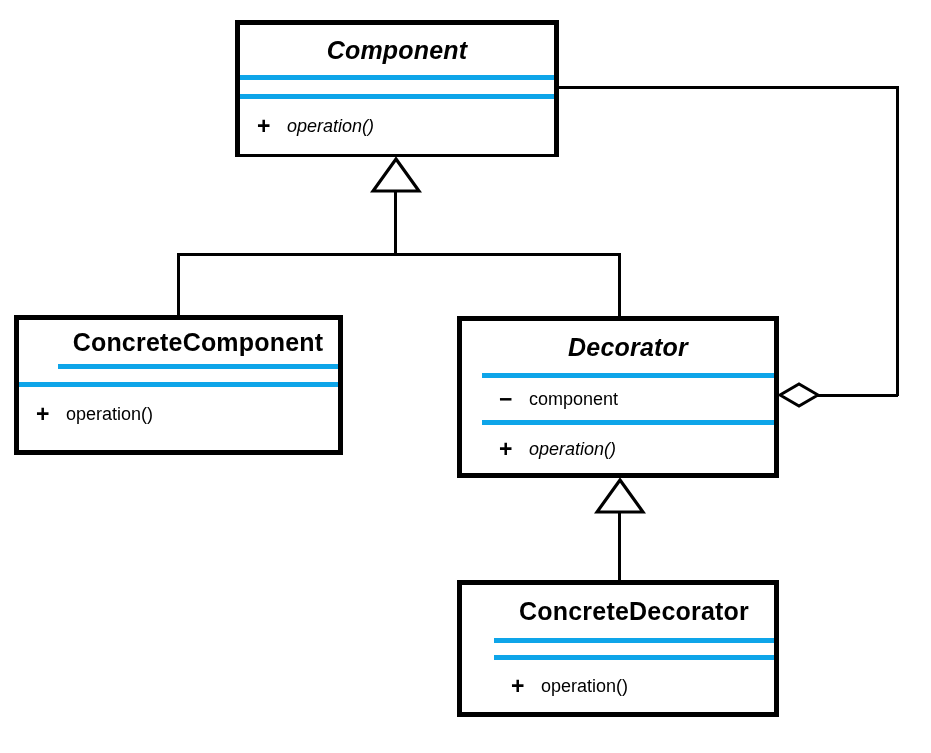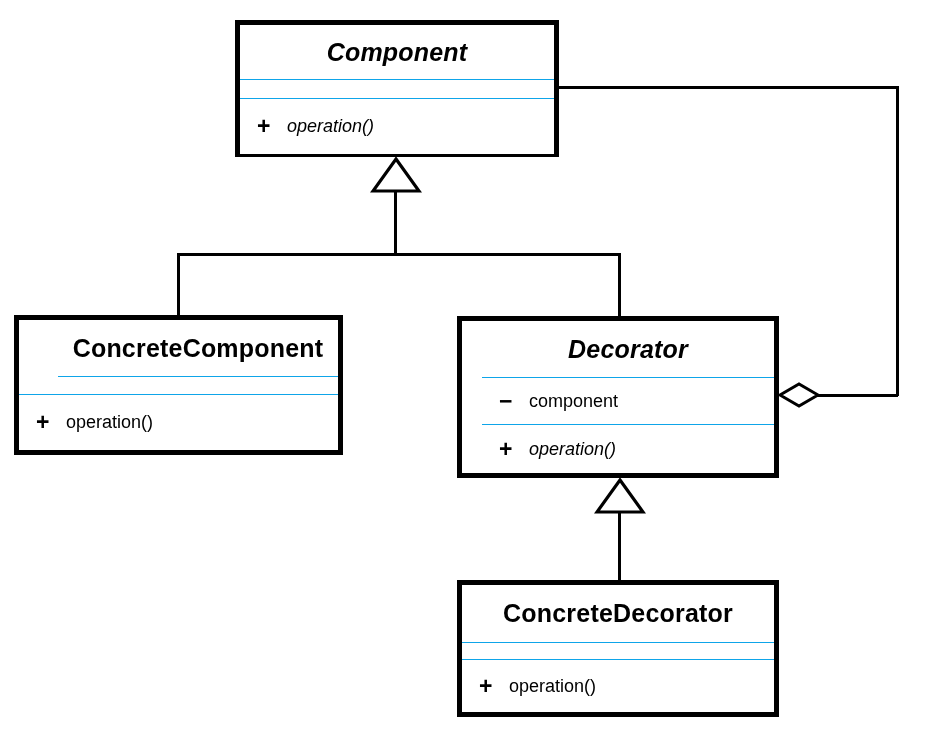--- a/index.html
+++ b/index.html
@@ -28,21 +28,21 @@
   .compartment {
     box-sizing: border-box;
     background: #ffffff;
     display: flex;
     align-items: center;
   }
   .compartment.name {
     justify-content: center;
   }
   .compartment.divider-below {
-    border-bottom: 1px solid #0ea5e9;
+    border-bottom: 5px solid #0ea5e9;
   }
   .class-name {
     font-size: 25px;
     font-weight: bold;
     letter-spacing: 0.2px;
     white-space: nowrap;
   }
   .class-name.abstract {
     font-style: italic;
   }
@@ -95,21 +95,21 @@
     <div class="compartment divider-below" style="height:19px;"></div>
     <div class="compartment" style="height:55px;">
       <div class="member-row">
         <span class="visibility">+</span>
         <span class="member-label abstract">operation()</span>
       </div>
     </div>
   </div>
 
   <div class="uml-class" style="left:14px; top:315px; width:329px; height:140px;">
-    <div class="compartment name divider-below" style="height:57px;margin-left:39px;">
+    <div class="compartment name divider-below" style="height:49px;margin-left:39px;">
       <span class="class-name">ConcreteComponent</span>
     </div>
     <div class="compartment divider-below" style="height:18px;"></div>
     <div class="compartment" style="height:55px;">
       <div class="member-row">
         <span class="visibility">+</span>
         <span class="member-label">operation()</span>
       </div>
     </div>
   </div>
@@ -125,21 +125,21 @@
       </div>
     </div>
     <div class="compartment" style="height:48px;">
       <div class="member-row">
         <span class="visibility">+</span>
         <span class="member-label abstract">operation()</span>
       </div>
     </div>
   </div>
 
-  <div class="uml-class" style="left:457px; top:580px; width:322px; height:137px;">
+  <div class="uml-class" style="left:457px; top:580px; width:322px; height:137px;padding-left:32px;">
     <div class="compartment name divider-below" style="height:58px;">
       <span class="class-name">ConcreteDecorator</span>
     </div>
     <div class="compartment divider-below" style="height:17px;"></div>
     <div class="compartment" style="height:52px;">
       <div class="member-row">
         <span class="visibility">+</span>
         <span class="member-label">operation()</span>
       </div>
     </div>

